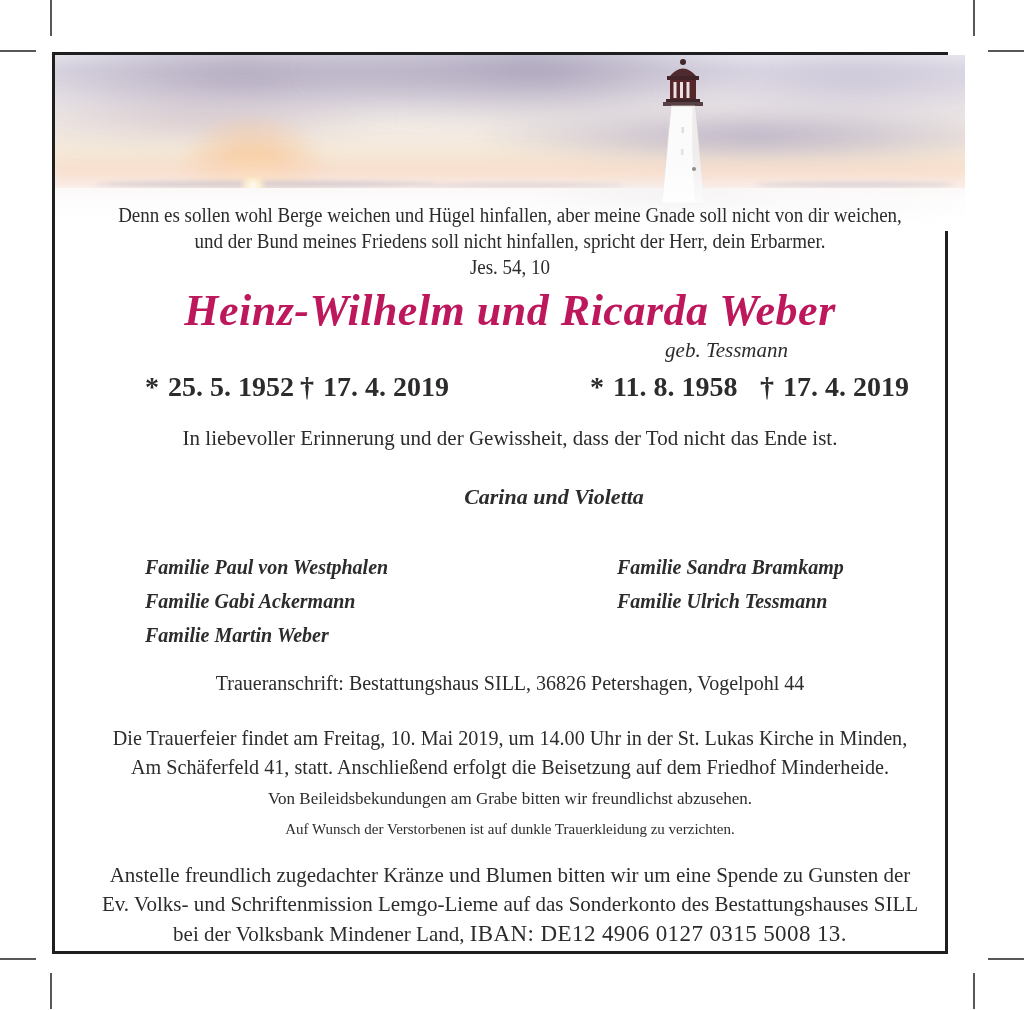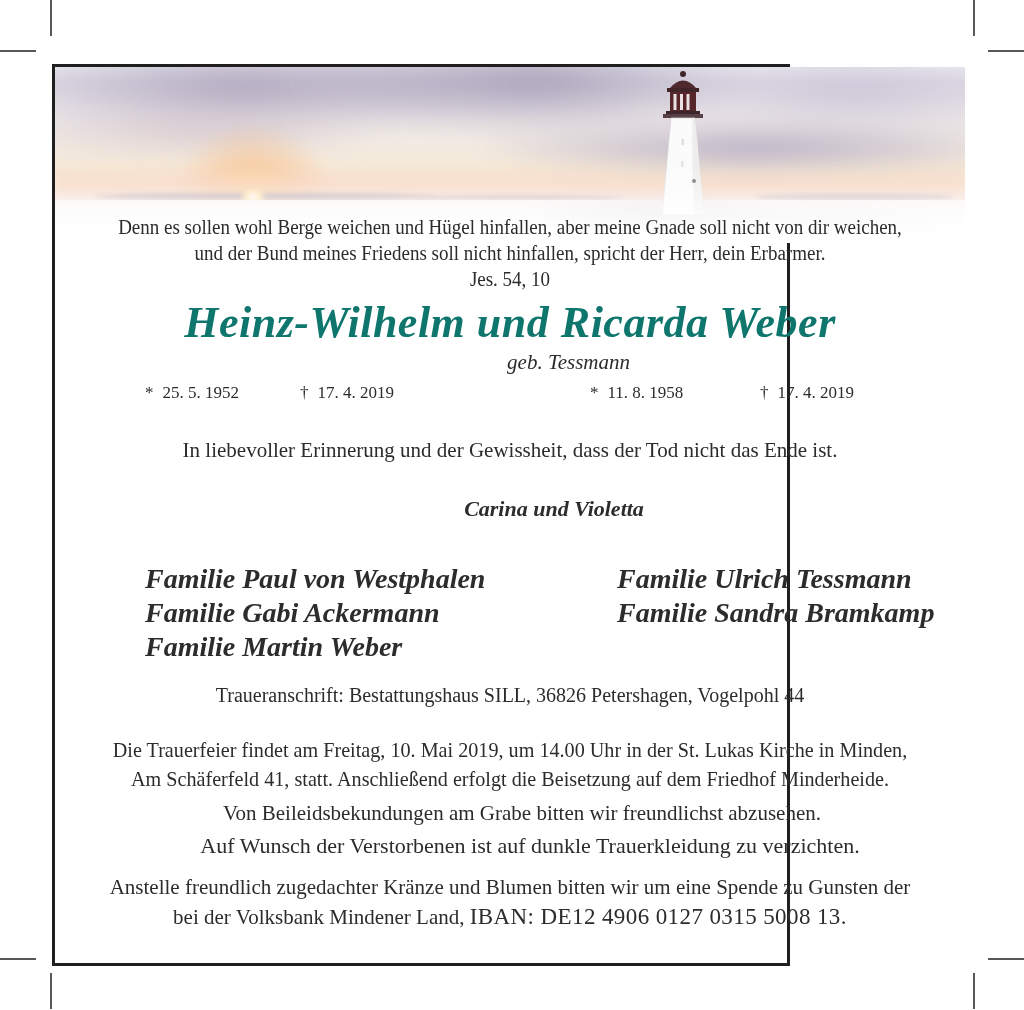--- a/index.html
+++ b/index.html
@@ -3,21 +3,21 @@
 <meta charset="utf-8">
 <style>
   html,body{margin:0;padding:0;background:#ffffff;}
   .page{position:relative;width:1024px;height:1010px;background:#ffffff;overflow:hidden;
         font-family:"Liberation Serif","DejaVu Serif",serif;color:#2d2b2b;}
   
   .crop{position:absolute;background:#585858;}
   .crop.v{width:1.5px;height:36px;}
   .crop.h{height:1.5px;width:36px;}
   
-  .card{position:absolute;left:52px;top:64px;width:738px;height:902px;box-sizing:border-box;
+  .card{position:absolute;left:52px;top:52px;width:896px;height:902px;box-sizing:border-box;
         border:3px solid #1f1f1f;background:#ffffff;}
   .card > .abs{position:absolute;left:0;width:910px;text-align:center;white-space:nowrap;}
   
   .photo{position:absolute;left:0;top:0;width:910px;height:176px;overflow:hidden;
          background:linear-gradient(180deg,#ecebf1 0%,#e2dee8 9%,#ebe6ea 24%,#f2ebe4 42%,
                    #f6e9d8 56%,#f6dfcb 67%,#f5dcd2 74%,#fbf3f0 84%,#ffffff 96%);}
   .photo .layer{position:absolute;border-radius:50%;}
   .c1{left:-70px;top:-28px;width:520px;height:95px;filter:blur(12px);
       background:radial-gradient(ellipse at center,rgba(160,150,176,.78) 0%,rgba(160,150,176,0) 70%);}
   .c2{left:240px;top:-38px;width:470px;height:105px;filter:blur(12px);
@@ -40,33 +40,33 @@
   .sea{position:absolute;left:0;top:133px;width:910px;height:43px;background:linear-gradient(180deg,#f7f0ee, #ffffff);}
   .rock1{left:470px;top:128px;width:270px;height:42px;filter:blur(6px);
       background:radial-gradient(ellipse,rgba(208,203,207,.85) 0%,rgba(208,203,207,0) 75%);}
   .rock2{left:620px;top:138px;width:290px;height:38px;filter:blur(6px);
       background:radial-gradient(ellipse,rgba(224,221,224,.9) 0%,rgba(224,221,224,0) 75%);}
   .lh-svg{position:absolute;left:581px;top:2px;}
   .fade{position:absolute;inset:0;
       background:linear-gradient(180deg,rgba(255,255,255,0) 56%,rgba(255,255,255,.75) 82%,#ffffff 97%);}
   
   .quote{top:147px;font-size:20px;line-height:26px;transform:scaleX(.95);transform-origin:50% 0;}
-  .headline{top:231px;font-size:44px;line-height:50px;font-weight:bold;font-style:italic;letter-spacing:.5px;color:#0f766e;}
+  .headline{top:231px;font-size:44px;line-height:50px;font-weight:bold;font-style:italic;letter-spacing:.5px;color:#be185d;}
   .maiden{position:absolute;top:283px;right:157px;font-size:21px;font-weight:normal;font-style:italic;white-space:nowrap;}
-  .dates{position:absolute;top:316px;left:0;width:910px;height:30px;font-size:17px;}
+  .dates{position:absolute;top:316px;left:0;width:910px;height:30px;font-size:28px;font-weight:bold;}
   .dates span.d{position:absolute;white-space:nowrap;}
   .sym{display:inline-block;margin-right:9px;}
   .memorial{top:371px;font-size:21px;}
   .children{top:429px;font-size:22px;font-weight:bold;font-style:italic;padding-left:44px;}
-  .famcol{position:absolute;top:495px;font-size:28px;line-height:34px;font-weight:bold;font-style:italic;text-align:left;white-space:nowrap;}
+  .famcol{position:absolute;top:495px;font-size:20px;line-height:34px;font-weight:bold;font-style:italic;text-align:left;white-space:nowrap;}
   .famL{left:90px;} .famR{left:562px;}
   .address{top:617px;font-size:20px;}
   .service{top:669px;font-size:21px;line-height:29px;transform:scaleX(.96);transform-origin:50% 0;}
-  .condolence{top:734px;font-size:21px;padding-left:12px;}
-  .clothing{top:766px;font-size:22px;padding-left:20px;}
+  .condolence{top:734px;font-size:17px;}
+  .clothing{top:766px;font-size:15px;}
   .donation{top:806px;font-size:21px;line-height:29px;}
   .iban{font-size:23px;letter-spacing:.4px;}
 </style>
 </head>
 <body>
 
 <div class="page">
 
   <div class="crop v" style="left:50px;top:0;"></div>
   <div class="crop h" style="left:0;top:50px;"></div>
@@ -132,33 +132,34 @@
     <div class="abs memorial">In liebevoller Erinnerung und der Gewissheit, dass der Tod nicht das Ende ist.</div>
 
     <div class="abs children">Carina und Violetta</div>
 
     <div class="famcol famL">
       <div>Familie Paul von Westphalen</div>
       <div>Familie Gabi Ackermann</div>
       <div>Familie Martin Weber</div>
     </div>
     <div class="famcol famR">
+      <div>Familie Sandra Bramkamp</div>
       <div>Familie Ulrich Tessmann</div>
-      <div>Familie Sandra Bramkamp</div>
     </div>
 
     <div class="abs address">Traueranschrift: Bestattungshaus SILL, 36826 Petershagen, Vogelpohl 44</div>
 
     <div class="abs service">
       <div>Die Trauerfeier findet am Freitag, 10. Mai 2019, um 14.00 Uhr in der St. Lukas Kirche in Minden,</div>
       <div>Am Schäferfeld 41, statt. Anschließend erfolgt die Beisetzung auf dem Friedhof Minderheide.</div>
     </div>
 
     <div class="abs condolence">Von Beileidsbekundungen am Grabe bitten wir freundlichst abzusehen.</div>
     <div class="abs clothing">Auf Wunsch der Verstorbenen ist auf dunkle Trauerkleidung zu verzichten.</div>
 
     <div class="abs donation">
       <div>Anstelle freundlich zugedachter Kränze und Blumen bitten wir um eine Spende zu Gunsten der</div>
+      <div>Ev. Volks- und Schriftenmission Lemgo-Lieme auf das Sonderkonto des Bestattungshauses SILL</div>
       <div><span>bei der Volksbank Mindener Land, </span><span class="iban">IBAN: DE12 4906 0127 0315 5008 13.</span></div>
     </div>
 
   </div>
 </div>
 
 </body></html>

